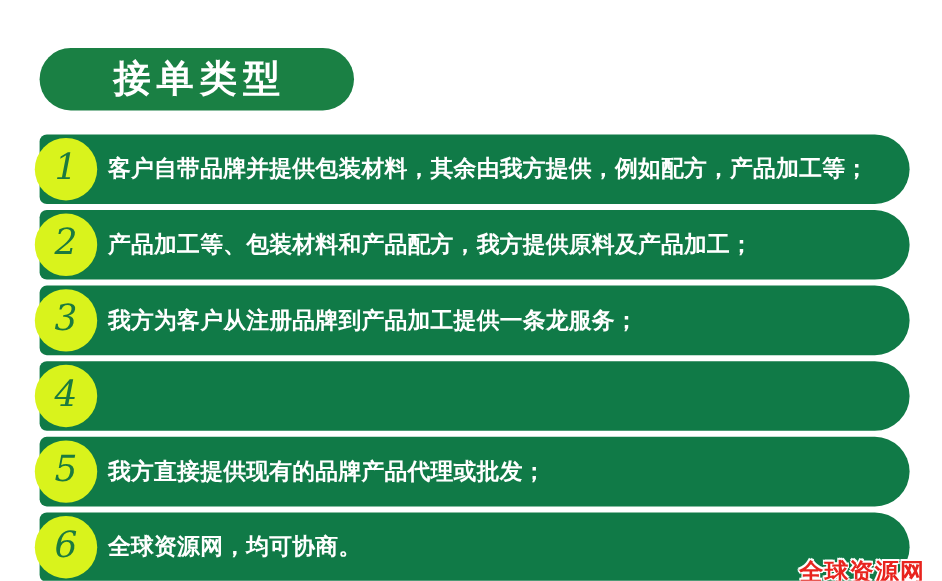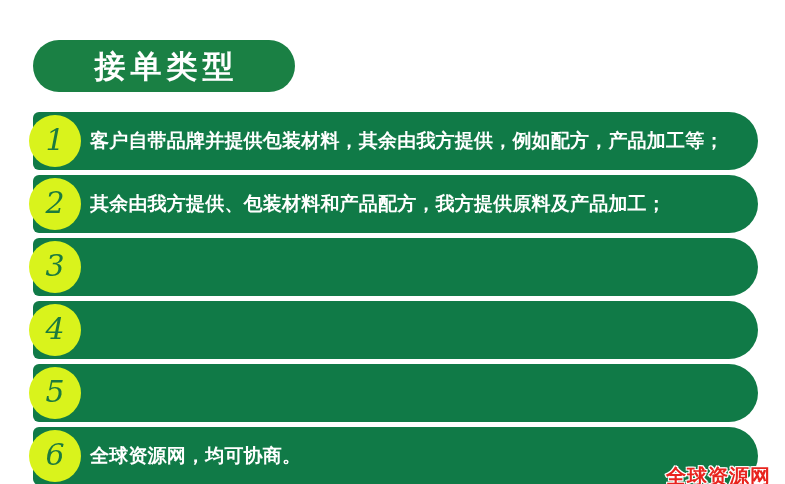--- a/index.html
+++ b/index.html
@@ -145,42 +145,44 @@
         <span class="row-number">1</span>
       </div>
       <div class="row-text">客户自带品牌并提供包装材料，其余由我方提供，例如配方，产品加工等；</div>
     </div>
 
     <div class="row">
       <div class="row-bar"></div>
       <div class="row-badge">
         <span class="row-number">2</span>
       </div>
-      <div class="row-text">其余由我方提供、包装材料和产品配方，我方提供原料及产品加工；</div>
+      <div class="row-text">产品加工等、包装材料和产品配方，我方提供原料及产品加工；</div>
     </div>
 
     <div class="row">
       <div class="row-bar"></div>
       <div class="row-badge">
         <span class="row-number">3</span>
       </div>
+      <div class="row-text">我方为客户从注册品牌到产品加工提供一条龙服务；</div>
     </div>
 
     <div class="row">
       <div class="row-bar"></div>
       <div class="row-badge">
         <span class="row-number">4</span>
       </div>
     </div>
 
     <div class="row">
       <div class="row-bar"></div>
       <div class="row-badge">
         <span class="row-number">5</span>
       </div>
+      <div class="row-text">我方直接提供现有的品牌产品代理或批发；</div>
     </div>
 
     <div class="row">
       <div class="row-bar"></div>
       <div class="row-badge">
         <span class="row-number">6</span>
       </div>
       <div class="row-text">全球资源网，均可协商。</div>
     </div>
 

